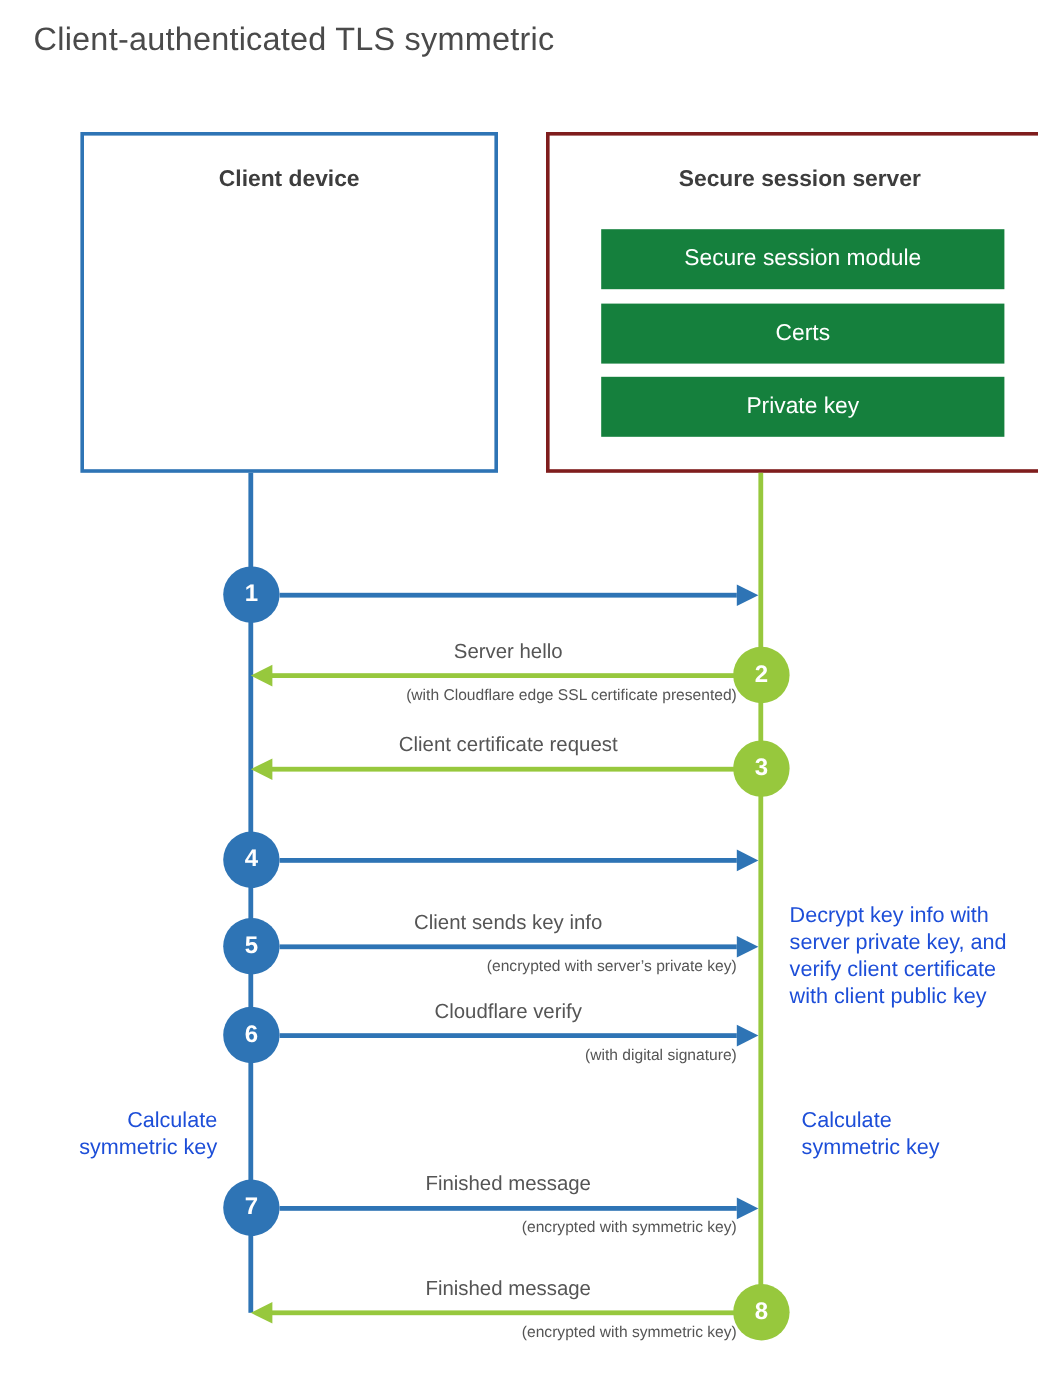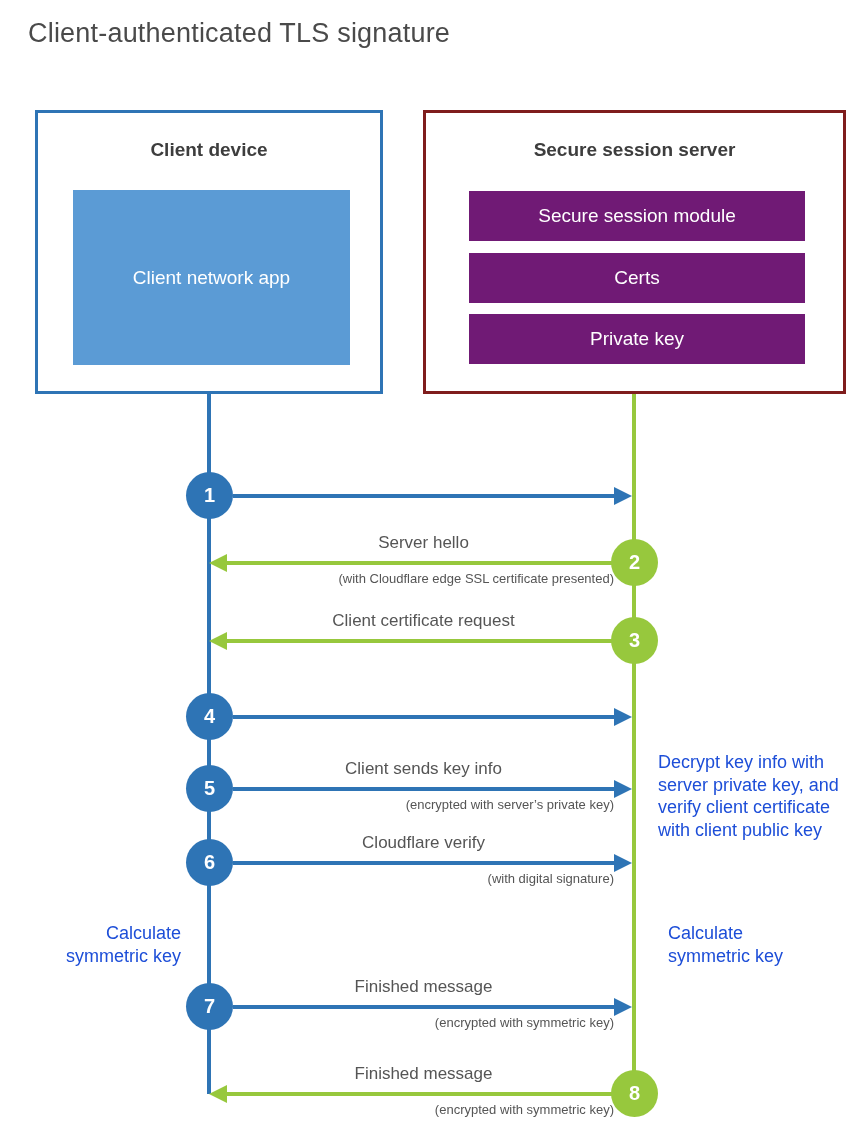--- a/index.html
+++ b/index.html
@@ -9,36 +9,36 @@
   }
   .preline { white-space:pre-line; }
 
   
   #page-title {
     position:absolute; left:28px; top:18px; font-size:27px; font-weight:300;
     color:#4a4a4a; letter-spacing:0.2px;
   }
 
   
-  .actor-box { position:absolute; background:#fff; box-sizing:border-box; }
+  .actor-box { position:absolute; background:#fff; box-sizing:border-box;margin-left:32px; }
   #client-box { left:35px; top:110px; width:348px; height:284px; border:3px solid #2e74b5; }
   #server-box { left:423px; top:110px; width:423px; height:284px; border:3px solid #7f1d1d; }
   .actor-title {
     position:absolute; left:0; top:26px; width:100%; text-align:center;
     font-size:19px; font-weight:700; color:#3d3d3d;
   }
   #client-app {
     position:absolute; left:35px; top:77px; width:277px; height:175px;
     background:#5b9bd5; display:flex; align-items:center; justify-content:center;
   }
   #client-app .inner {
     width:180px; text-align:center; color:#ffffff; font-size:19px; line-height:1.35;
   }
   .server-bar {
-    position:absolute; left:43px; width:336px; height:50px; background:#701a75;
+    position:absolute; left:43px; width:336px; height:50px; background:#15803d;
     color:#ffffff; font-size:19px; display:flex; align-items:center; justify-content:center;
   }
 
   
   .lifeline { position:absolute; width:4px; top:394px; height:700px; }
   #client-line { left:207px; background:#2e74b5; }
   #server-line { left:632px; background:#97c83d; }
 
   
   .circle {
@@ -78,27 +78,24 @@
   .note { position:absolute; font-size:18px; color:#1d4ed8; line-height:1.26; }
   #note-decrypt { left:658px; top:751px; width:195px; }
   #calc-left  { left:55px;  top:922px; width:126px; text-align:right; }
   #calc-right { left:668px; top:922px; width:140px; text-align:left; }
 </style>
 </head>
 <body>
 
 <div id="canvas">
 
-  <div id="page-title">Client-authenticated TLS signature</div>
+  <div id="page-title">Client-authenticated TLS symmetric</div>
 
   <div id="client-box" class="actor-box">
     <div class="actor-title">Client device</div>
-    <div id="client-app">
-      <div class="inner">Client network app</div>
-    </div>
   </div>
 
   <div id="server-box" class="actor-box">
     <div class="actor-title">Secure session server</div>
     <div class="server-bar" style="top:78px">Secure session module</div>
     <div class="server-bar" style="top:140px">Certs</div>
     <div class="server-bar" style="top:201px">Private key</div>
   </div>
 
   <div id="client-line" class="lifeline"></div>

